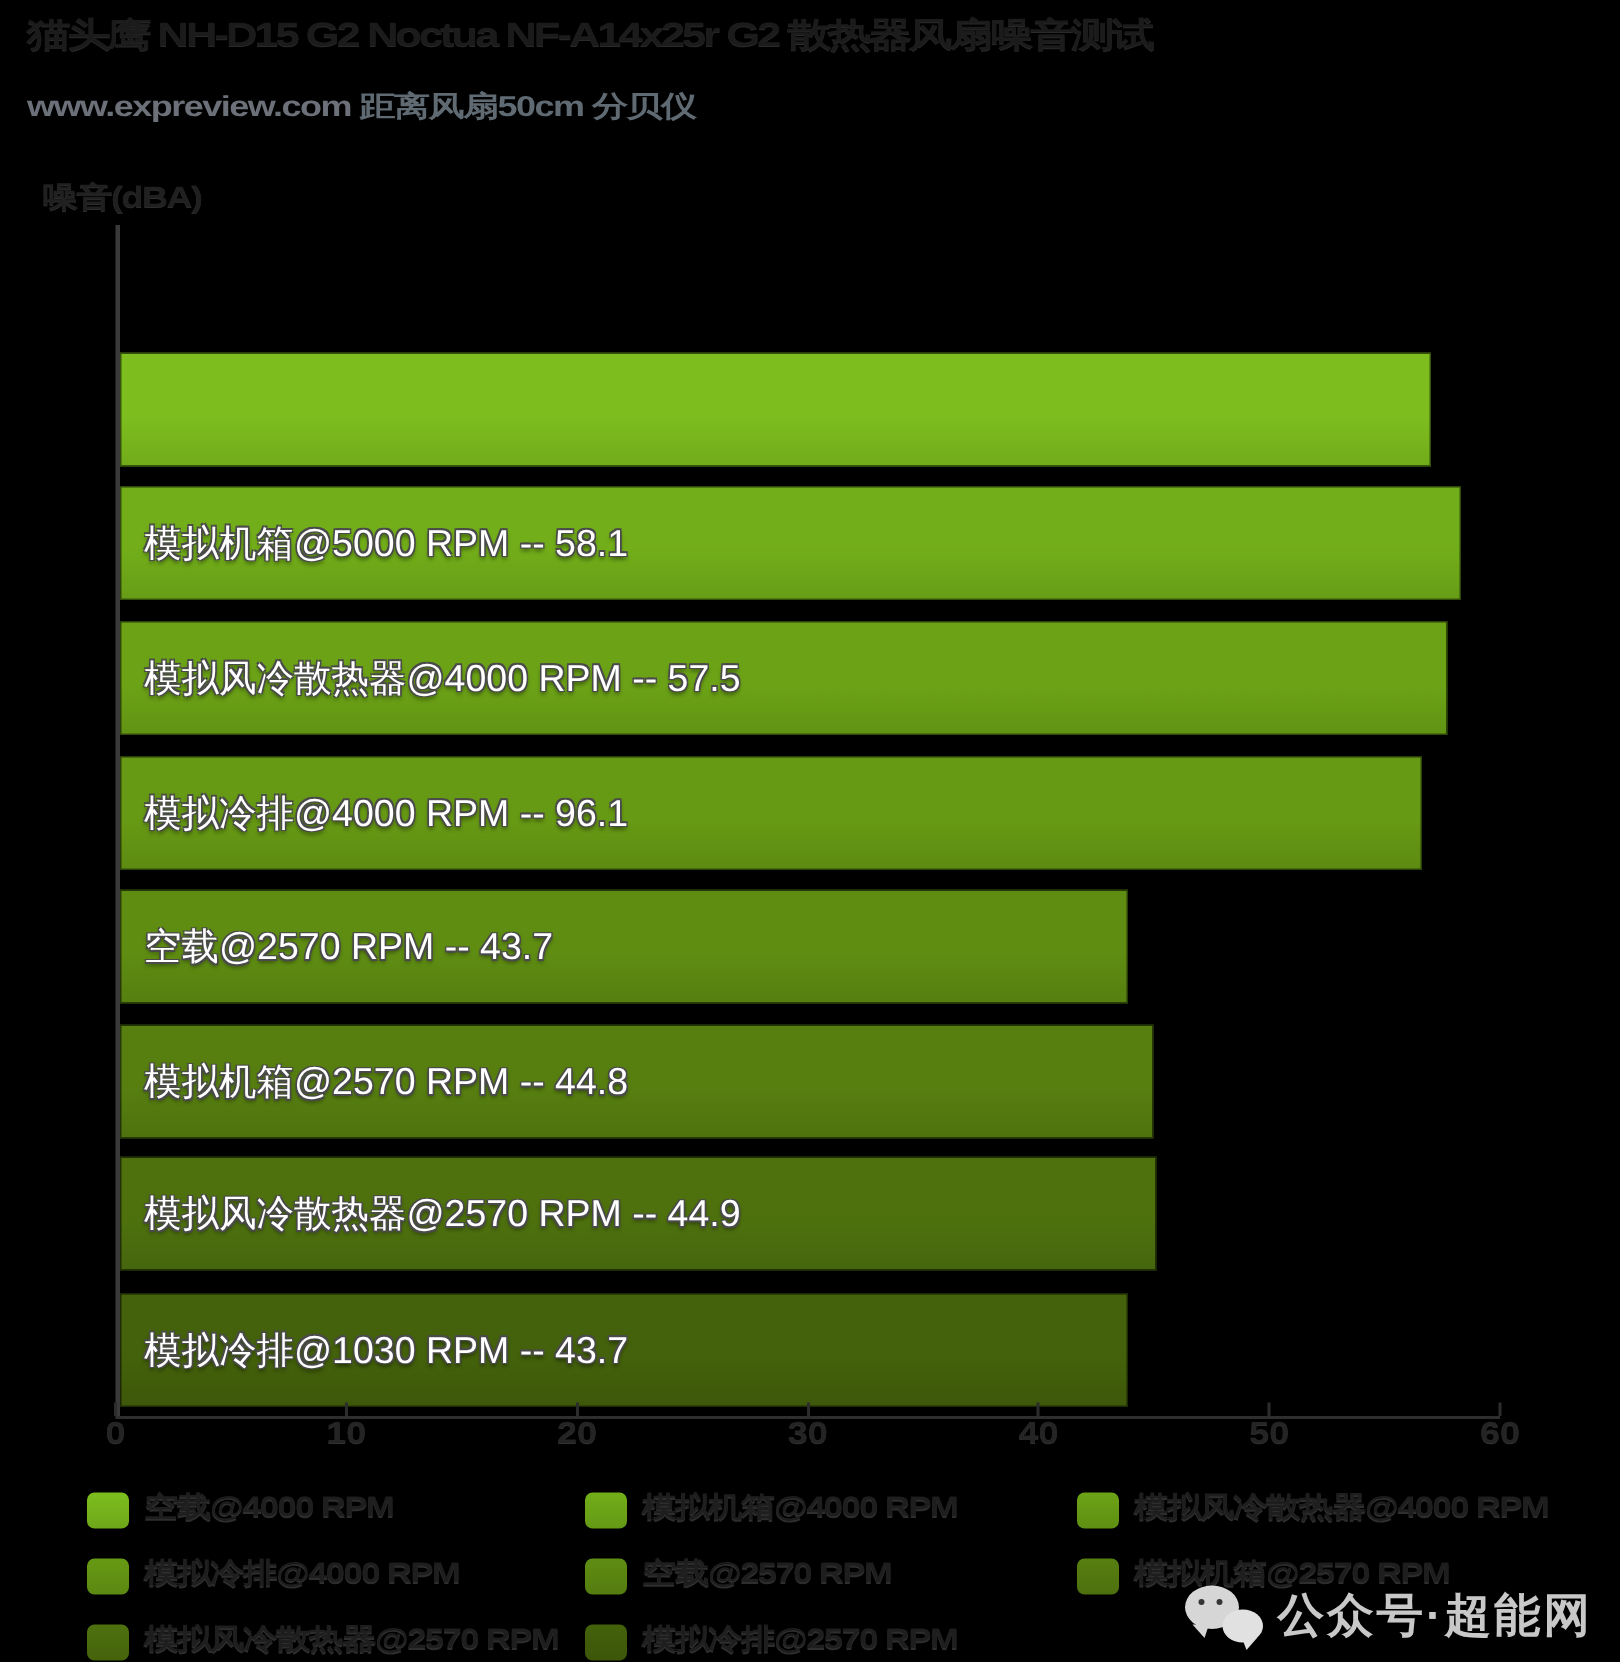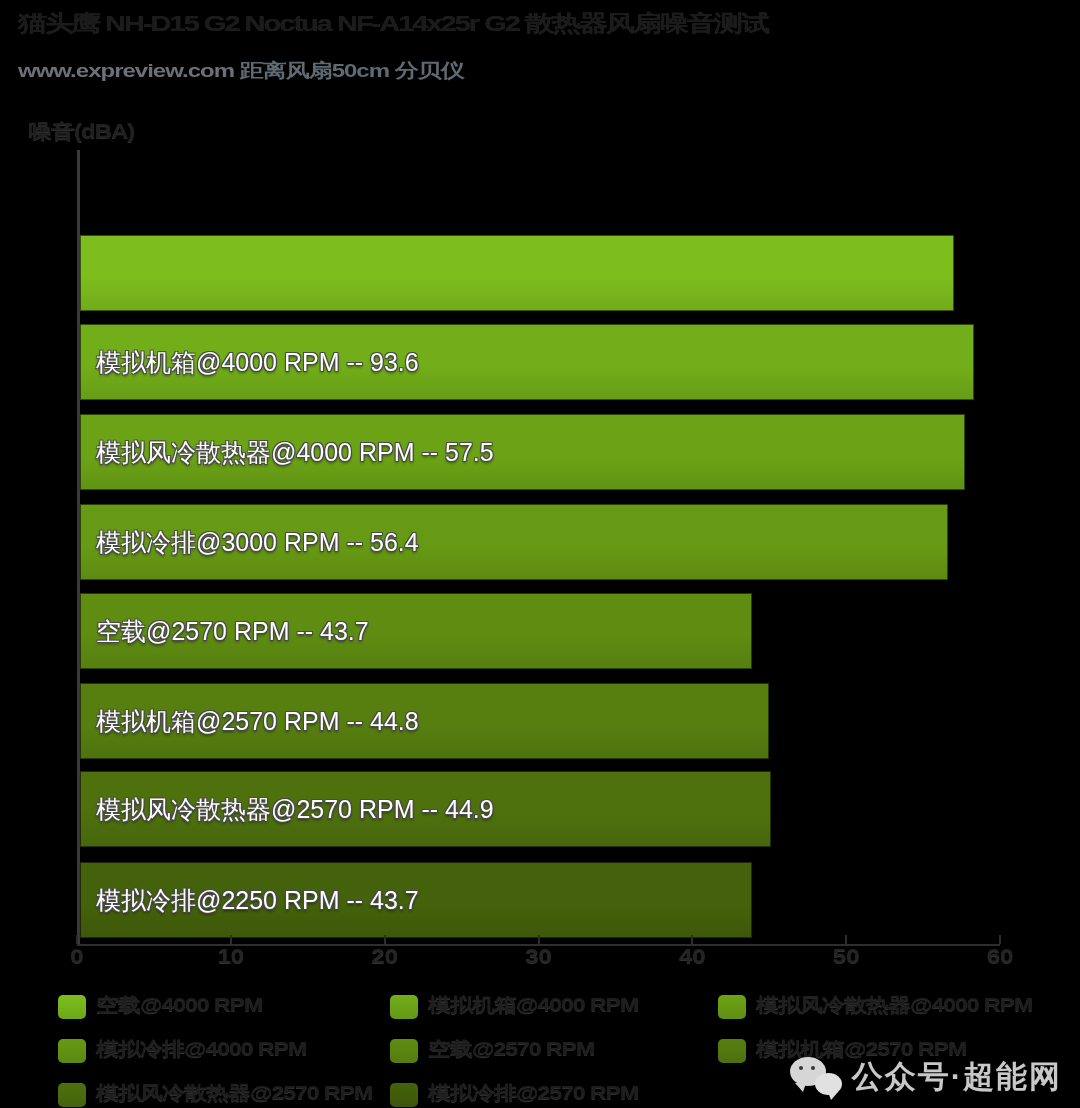--- a/index.html
+++ b/index.html
@@ -148,45 +148,45 @@
 
 <div id="plot">
   <div id="axis-y"></div>
   <div id="axis-x"></div>
   <div id="bars">
       <div class="bar-row" style="top: 6.8125px; width: 923px;">
         <div class="bar" style="width: 873.773px; background: linear-gradient(rgb(125, 190, 30) 0%, rgb(125, 190, 30) 55%, rgb(113, 171, 27) 100%);"></div>
       </div>
       <div class="bar-row" style="top: 96.4375px; width: 923px;">
         <div class="bar" style="width: 893.772px; background: linear-gradient(rgb(114, 174, 25) 0%, rgb(114, 174, 25) 55%, rgb(103, 157, 23) 100%);"></div>
-        <div class="bar-label">模拟机箱@4000 RPM  --  93.6</div>
+        <div class="bar-label">模拟机箱@5000 RPM  --  58.1</div>
       </div>
       <div class="bar-row" style="top: 186.062px; width: 923px; text-align: center;">
         <div class="bar" style="width: 884.542px; background: linear-gradient(rgb(108, 163, 22) 0%, rgb(108, 163, 22) 55%, rgb(97, 147, 20) 100%);"></div>
         <div class="bar-label">模拟风冷散热器@4000 RPM  --  57.5</div>
       </div>
       <div class="bar-row" style="top: 275.688px; width: 923px;">
         <div class="bar" style="width: 867.62px; background: linear-gradient(rgb(103, 154, 20) 0%, rgb(103, 154, 20) 55%, rgb(93, 139, 18) 100%);"></div>
-        <div class="bar-label">模拟冷排@3000 RPM  --  56.4</div>
+        <div class="bar-label">模拟冷排@4000 RPM  --  96.1</div>
       </div>
       <div class="bar-row" style="top: 365.312px; width: 923px;">
         <div class="bar" style="width: 672.252px; background: linear-gradient(rgb(95, 141, 18) 0%, rgb(95, 141, 18) 55%, rgb(86, 127, 16) 100%);"></div>
         <div class="bar-label">空载@2570  RPM  --  43.7</div>
       </div>
       <div class="bar-row" style="top: 454.938px; width: 923px; padding-left: 10px;">
         <div class="bar" style="width: 689.173px; background: linear-gradient(rgb(87, 127, 16) 0%, rgb(87, 127, 16) 55%, rgb(78, 114, 14) 100%);"></div>
         <div class="bar-label">模拟机箱@2570 RPM  --  44.8</div>
       </div>
       <div class="bar-row" style="top: 543px; width: 923px;">
         <div class="bar" style="width: 690.712px; background: linear-gradient(rgb(78, 113, 14) 0%, rgb(78, 113, 14) 55%, rgb(70, 102, 13) 100%);"></div>
         <div class="bar-label">模拟风冷散热器@2570 RPM  --  44.9</div>
       </div>
       <div class="bar-row" style="top: 634.188px; width: 923px;">
         <div class="bar" style="width: 672.252px; background: linear-gradient(rgb(68, 98, 11) 0%, rgb(68, 98, 11) 55%, rgb(61, 88, 10) 100%);"></div>
-        <div class="bar-label">模拟冷排@2250 RPM  --  43.7</div>
+        <div class="bar-label">模拟冷排@1030 RPM  --  43.7</div>
       </div>
     </div>
 </div>
 
 <div id="xticks">
     <div class="tickmark" style="left: 0px;"></div>
     <div class="tick" style="left: 0px;">0</div>
     <div class="tickmark" style="left: 153.833px;"></div>
     <div class="tick" style="left: 153.833px;">10</div>
     <div class="tickmark" style="left: 307.667px;"></div>

